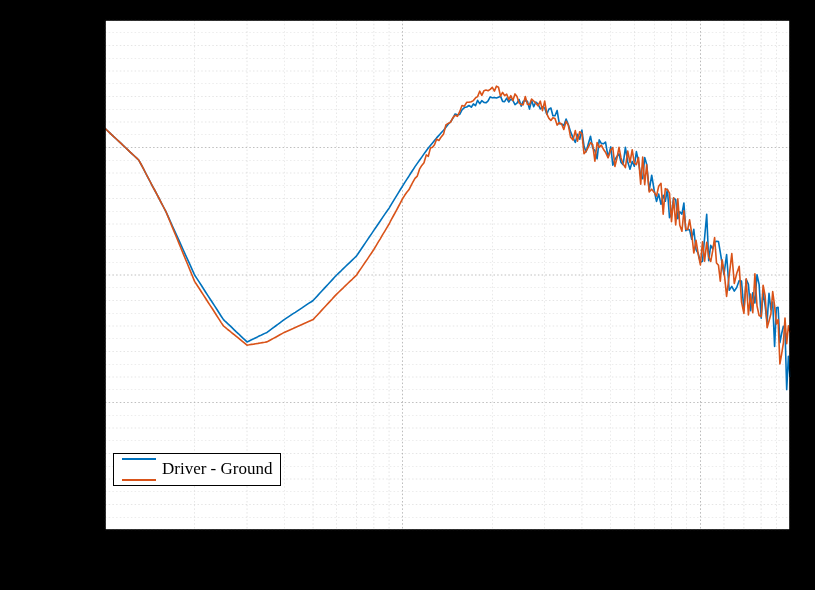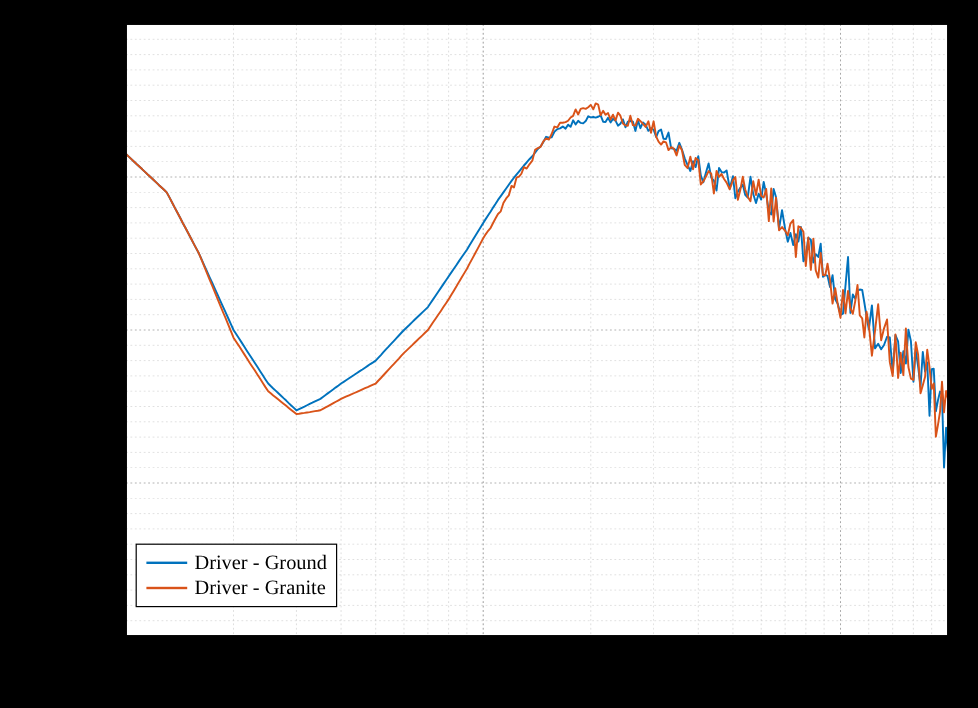--- a/index.html
+++ b/index.html
@@ -1,18 +1,18 @@
 <!DOCTYPE html>
 <html><head>
 <meta charset="utf-8">
 <style>
 html,body{margin:0;padding:0;background:#000;width:815px;height:590px;overflow:hidden;font-family:"Times New Roman",serif}
 #chart{position:absolute;left:0;top:0}
 .legend-box{position:absolute;background:#fff;border:1px solid #000;padding:4px 8px;font-size:17px}
-.legend-row{display:flex;align-items:center;gap:6px;line-height:1.25}
+.legend-row{display:flex;gap:6px;line-height:1.25}
 .legend-swatch{width:34px;height:0;border-top:2px solid}
 </style>
 </head>
 <body>
 
 <svg id="chart" width="815" height="590">
     <rect x="105" y="20" width="685" height="510" fill="#fff"></rect>
     <line x1="105" y1="20" x2="105" y2="530" stroke="#808080" stroke-width="0.4" stroke-dasharray="1.5 2.2" opacity="0.55"></line>
     <line x1="194.61445414375174" y1="20" x2="194.61445414375174" y2="530" stroke="#808080" stroke-width="0.4" stroke-dasharray="1.5 2.2" opacity="0.55"></line>
     <line x1="247.03554934044215" y1="20" x2="247.03554934044215" y2="530" stroke="#808080" stroke-width="0.4" stroke-dasharray="1.5 2.2" opacity="0.55"></line>
@@ -86,15 +86,14 @@
     <rect x="105" y="20" width="685" height="510" fill="none" stroke="#000" stroke-width="1.6"></rect>
   </svg>
 
 <div class="legend-box" style="left:113px;top:453px">
   <div class="legend-row">
     <span class="legend-swatch" style="border-color:#0072BD"></span>
     <span>Driver - Ground</span>
   </div>
   <div class="legend-row">
     <span class="legend-swatch" style="border-color:#D95319"></span>
-    <span>Driver - Granite</span>
   </div>
 </div>
 
 </body></html>

